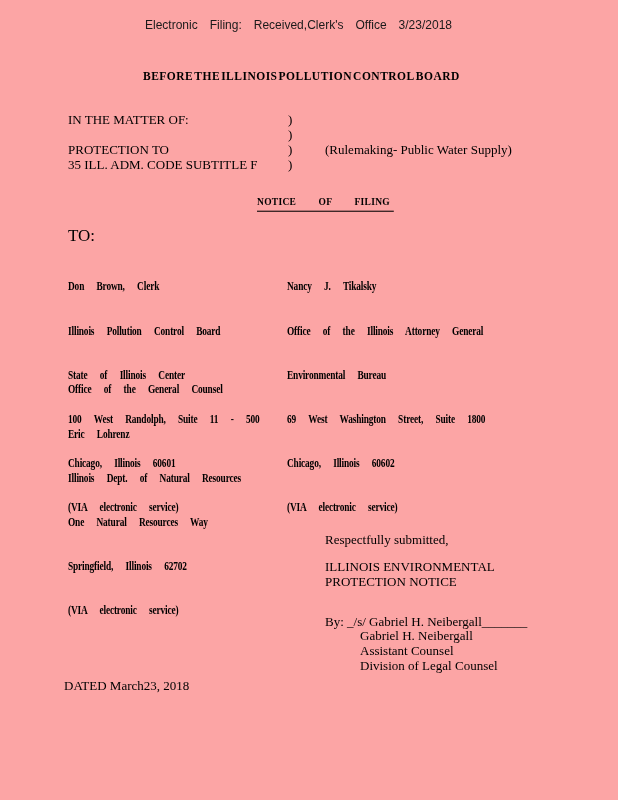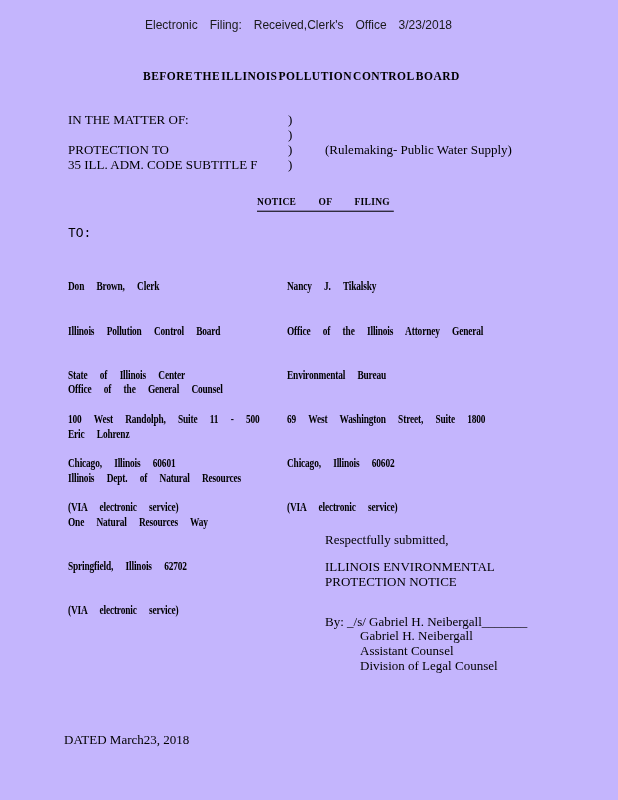--- a/index.html
+++ b/index.html
@@ -1,17 +1,17 @@
 <!DOCTYPE html>
 <html><head>
 <meta charset="utf-8">
 <style>
   html,body{margin:0;padding:0;background:#ffffff;}
   .page{
-    position:relative;width:618px;height:800px;background:#c4b5fd;
+    position:relative;width:618px;height:800px;background:#fca5a5;
     font-family:"Liberation Serif", serif;color:#000000;overflow:hidden;
   }
   
   .efiling{
     position:absolute;left:145px;top:18px;width:307px;
     display:flex;justify-content:space-between;
     font-family:"Liberation Sans", sans-serif;font-size:12px;color:#1a1a1a;
   }
   
   .board-title{
@@ -24,41 +24,41 @@
   .caption{position:absolute;left:68px;top:112px;font-size:13px;line-height:15px;}
   .caption-row{display:grid;grid-template-columns:220px 37px 253px;white-space:pre;}
   
   .notice-title{
     position:absolute;left:257px;top:196px;width:140px;height:13px;
     display:flex;justify-content:space-between;padding:0 4px 1px 0;
     border-bottom:1.5px solid #000;
     font-weight:bold;font-size:10px;letter-spacing:0.3px;
     transform:scale(0.95,1.05);transform-origin:0 0;
   }
-  .to-label{position:absolute;left:68px;top:226px;font-size:13px;font-family:Liberation Mono, monospace;}
+  .to-label{position:absolute;left:68px;top:226px;font-size:17px;}
   
   .addr{
     position:absolute;width:440px;
     font-weight:bold;font-size:12px;line-height:14.7px;
     word-spacing:13px;letter-spacing:-0.2px;white-space:pre;
     transform:scale(0.78,1);transform-origin:0 0;
   }
   .addr1{left:68px;top:250px;}
   .addr2{left:287px;top:250px;}
   .addr3{left:68px;top:353px;}
   
   .body-par{position:absolute;left:68px;top:457px;width:500px;font-size:13px;line-height:16.8px;}
   .body-par .l1{text-indent:42px;}
   .body-par div{white-space:nowrap;}
   .respectfully{position:absolute;left:325px;top:532px;font-size:13px;}
   .agency{position:absolute;left:325px;top:559px;font-size:13px;line-height:15.2px;white-space:nowrap;}
   .byline{position:absolute;left:325px;top:614px;font-size:13px;white-space:pre;}
   .sig-block{position:absolute;left:360px;top:629px;font-size:13px;line-height:14.8px;white-space:nowrap;}
   .email{color:#0000ee;text-decoration:underline;cursor:pointer;}
-  .dated{position:absolute;left:64px;top:732px;font-size:13px;white-space:pre;}
+  .dated{position:absolute;left:64px;top:678px;font-size:13px;white-space:pre;}
 </style>
 </head>
 <body>
 
 <div class="page">
 
   <div class="efiling">
     <span>Electronic</span>
     <span>Filing:</span>
     <span>Received,Clerk's</span>

